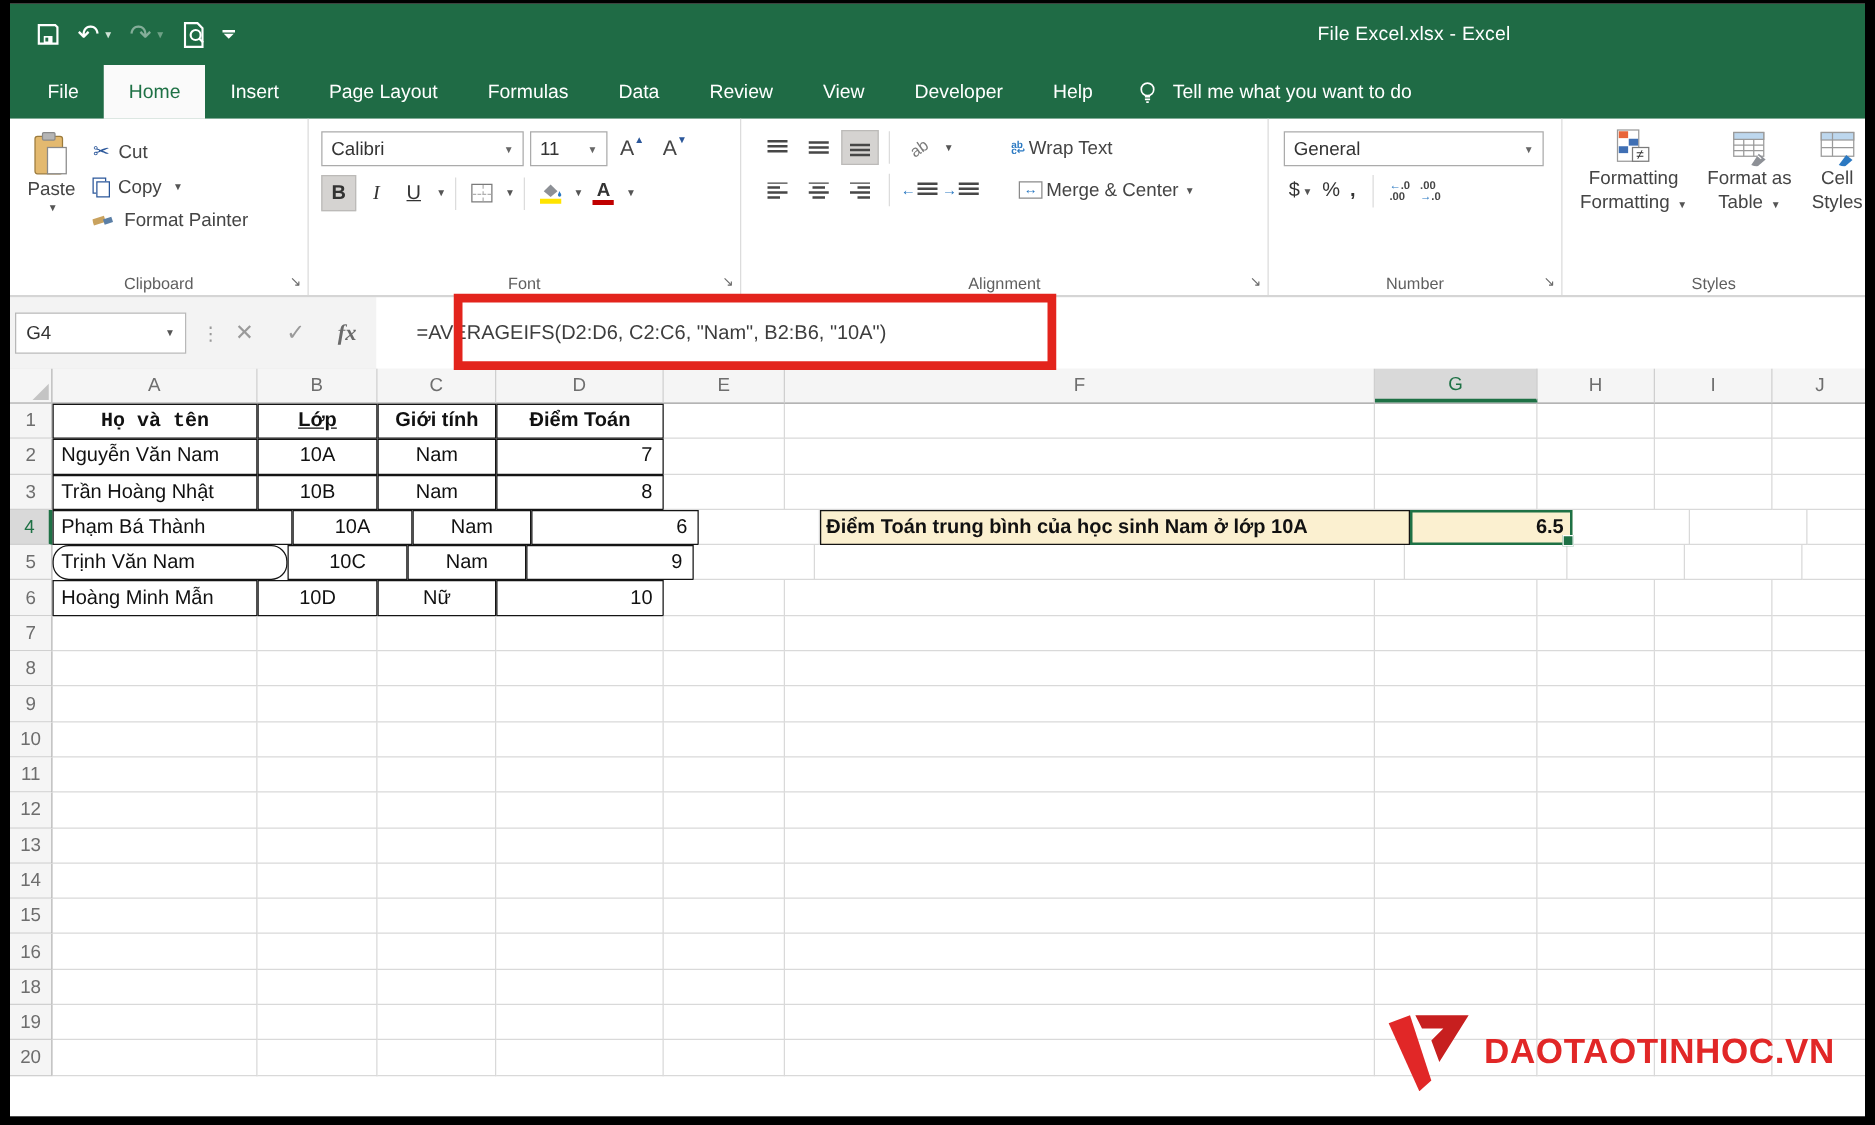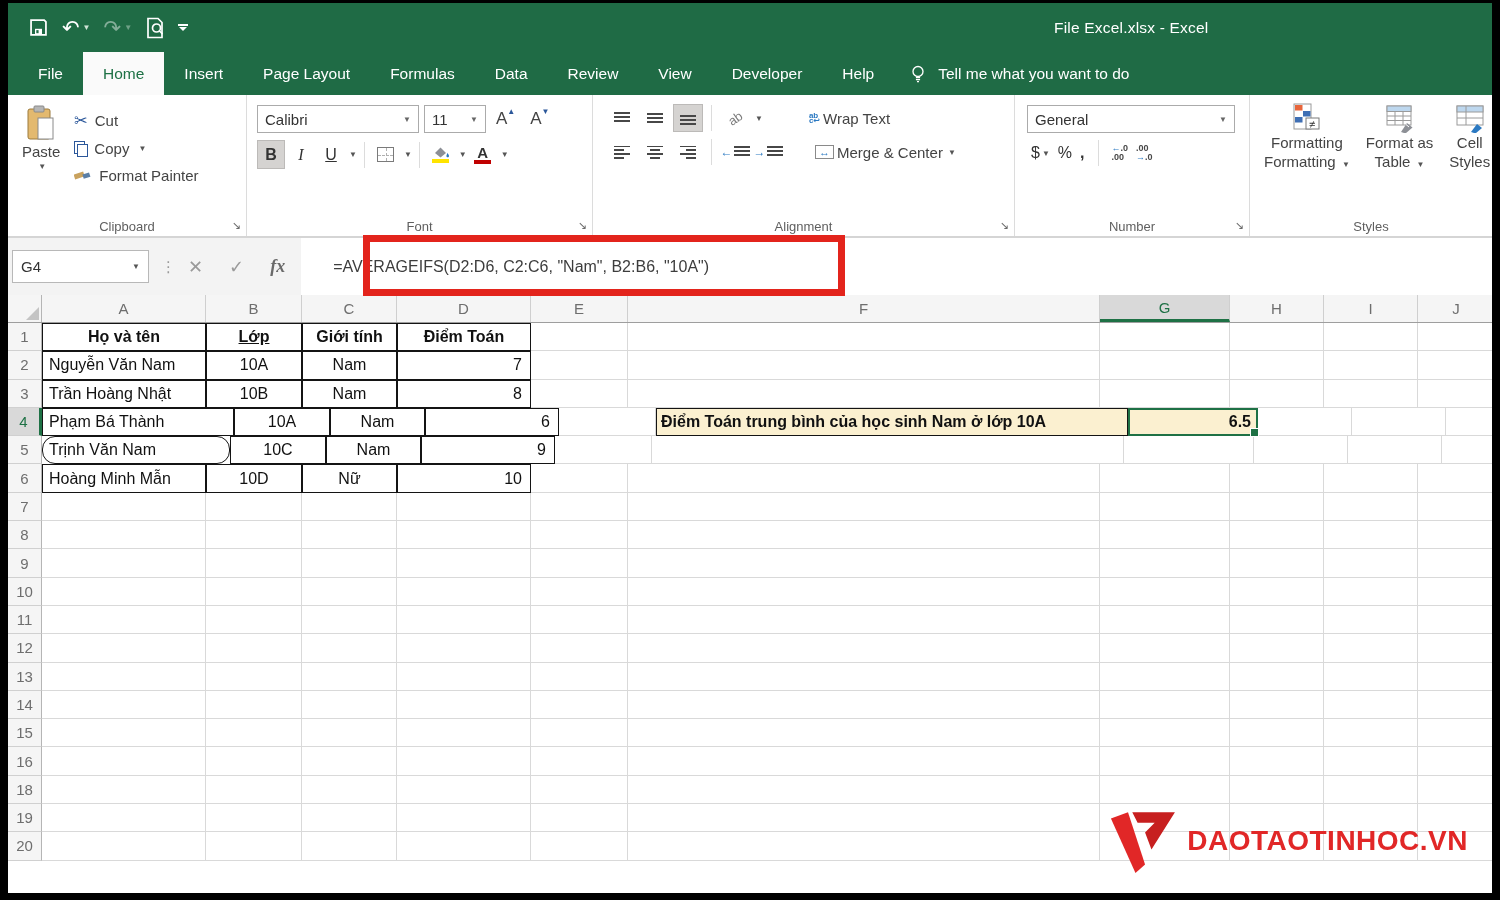--- a/index.html
+++ b/index.html
@@ -448,21 +448,21 @@
           <div class="ch" style="width: 472px;">F</div>
           <div class="ch sel" style="width: 130px;">G</div>
           <div class="ch" style="width: 94px;">H</div>
           <div class="ch" style="width: 94px;">I</div>
           <div class="ch" style="width: 77px;">J</div>
         </div>
     </div>
     <div id="grid-body">
         <div class="grow">
           <div class="rh">1</div>
-          <div class="cell tcell th" style="width: 164px;">Họ và tên</div>
+          <div class="cell tcell th" style="width: 164px; font-family: Liberation Mono, monospace;">Họ và tên</div>
           <div class="cell tcell th" style="width: 96px; text-decoration: underline;">Lớp</div>
           <div class="cell tcell th" style="width: 95px;">Giới tính</div>
           <div class="cell tcell th" style="width: 134px;">Điểm Toán</div>
           <div class="cell" style="width: 97px;"></div>
           <div class="cell" style="width: 472px;"></div>
           <div class="cell" style="width: 130px;"></div>
           <div class="cell" style="width: 94px;"></div>
           <div class="cell" style="width: 94px;"></div>
           <div class="cell" style="width: 77px;"></div>
         </div>

